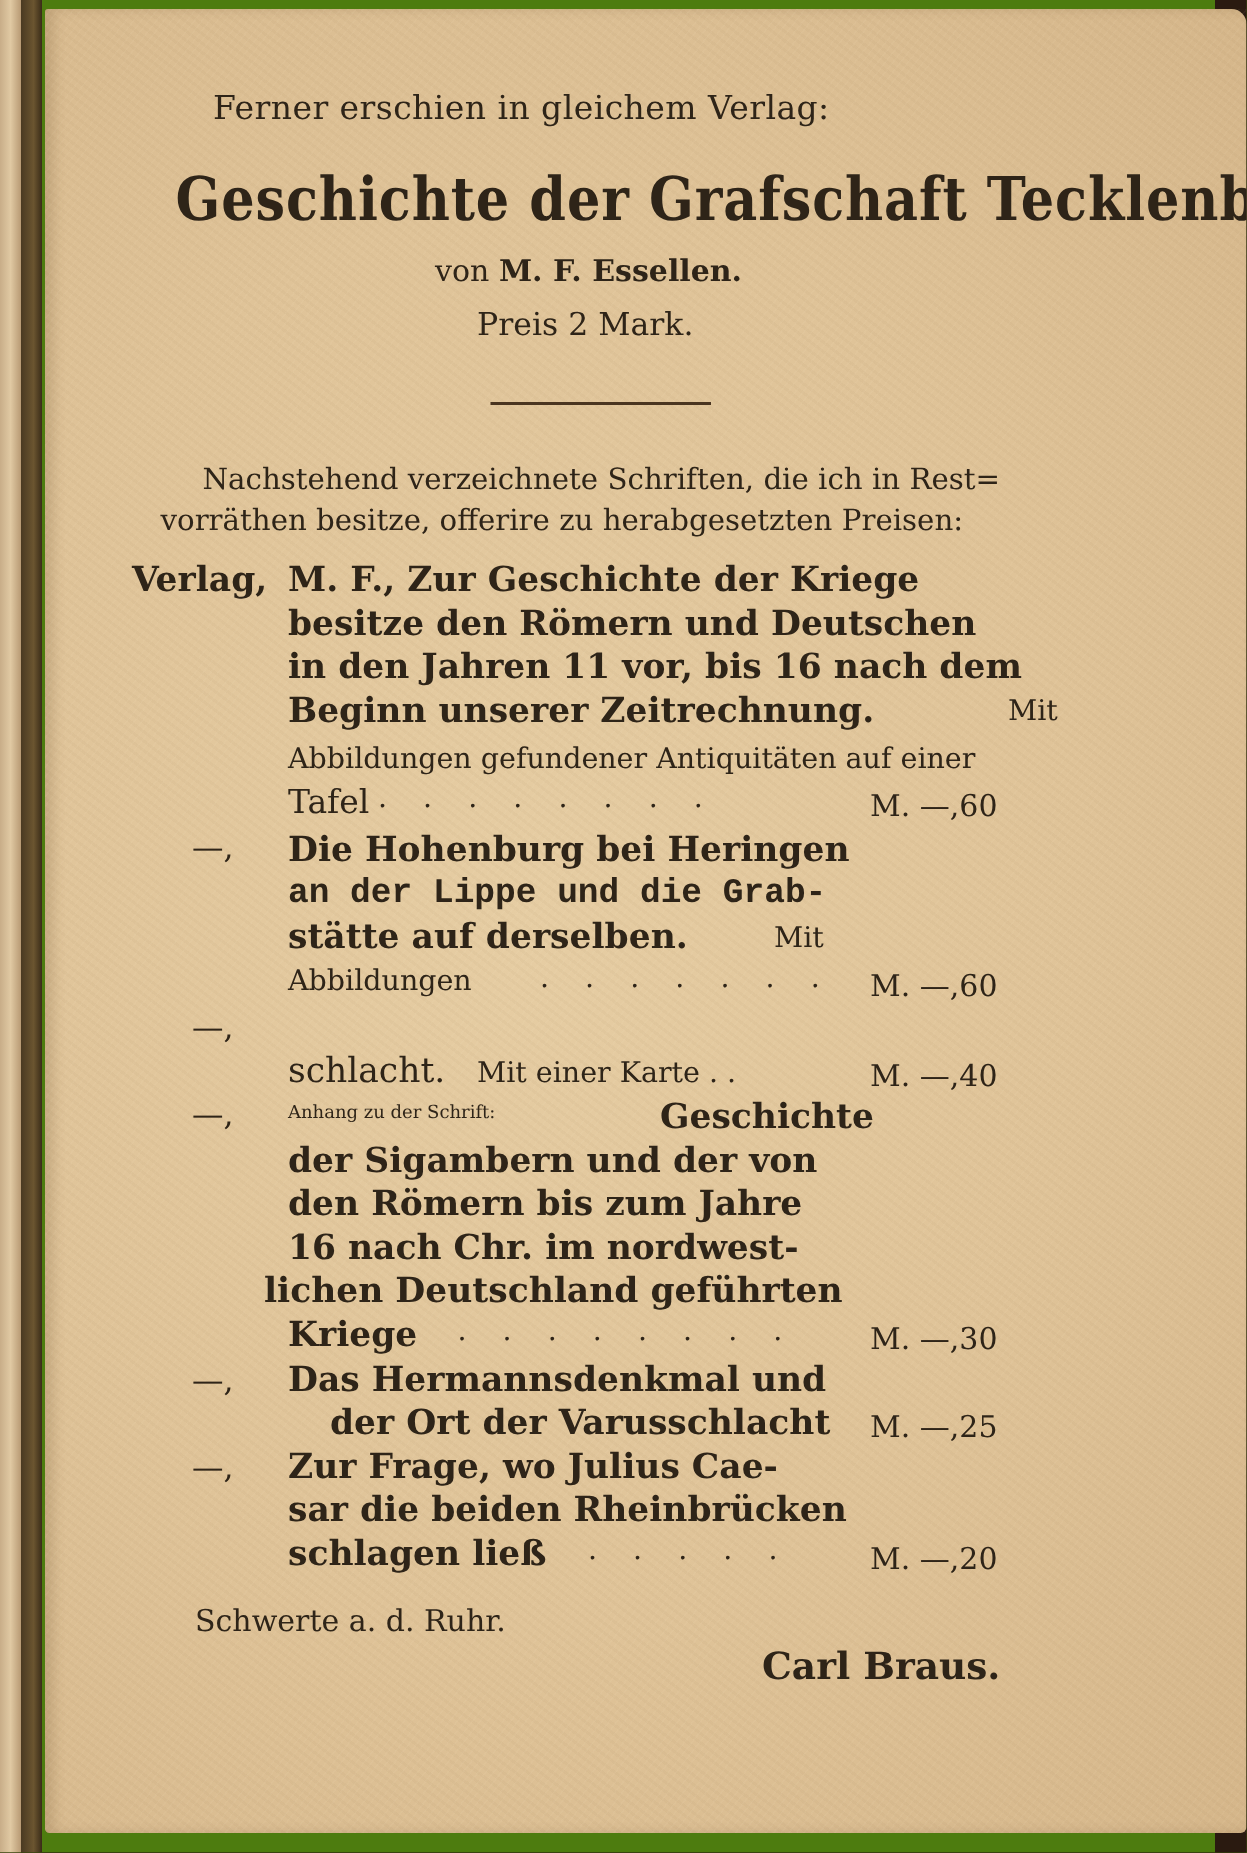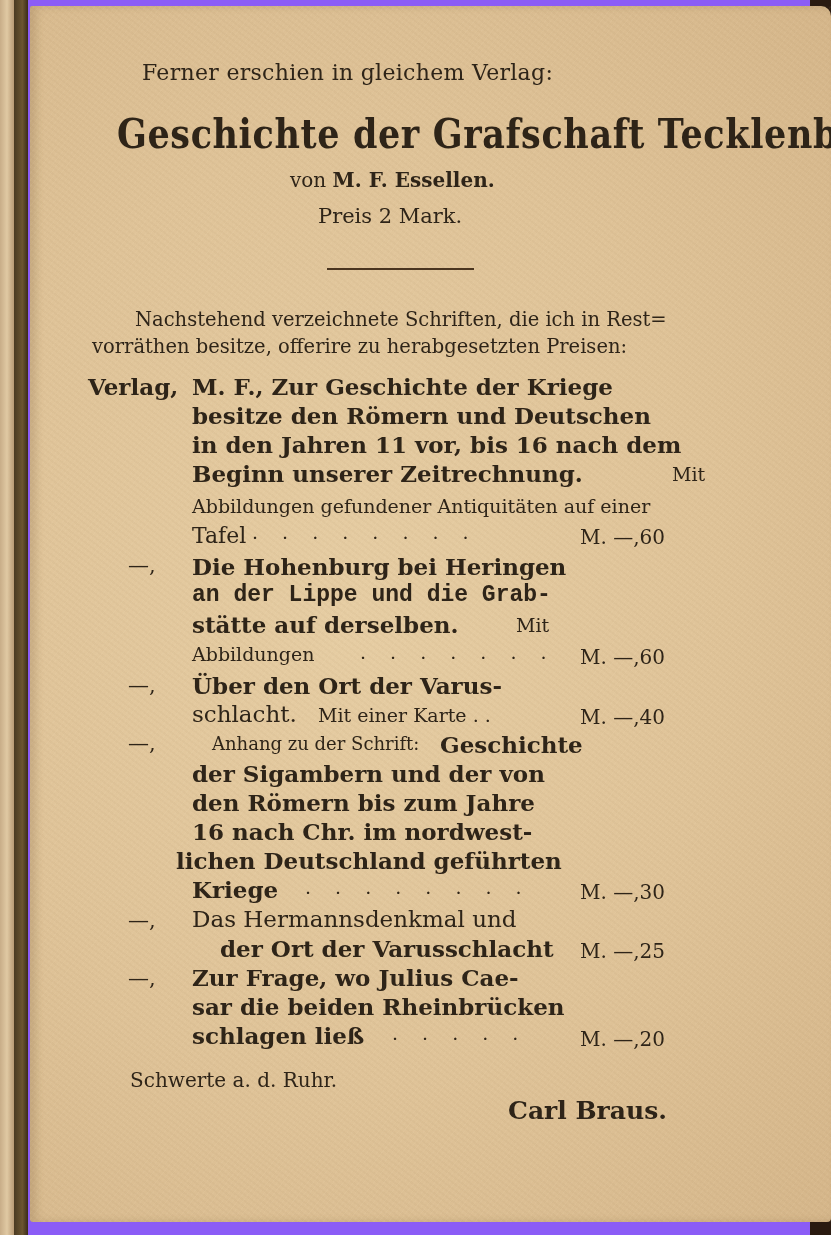--- a/index.html
+++ b/index.html
@@ -1,19 +1,19 @@
 <!DOCTYPE html>
 <html><head>
   <meta charset="utf-8">
   <style>
     * { box-sizing: border-box; margin: 0; padding: 0; }
     html, body { width: 831px; height: 1235px; overflow: hidden; background: #2a1a10; }
     body { position: relative; font-family: "DejaVu Serif", serif; color: #2e2418; }
 
-    .scan { position: absolute; left: 0; top: 0; width: 810px; height: 1235px; background: #8b5cf6; }
+    .scan { position: absolute; left: 0; top: 0; width: 810px; height: 1235px; background: #4d7c0f; }
     .binding-strip { position: absolute; left: 0; top: 0; width: 14px; height: 1235px;
       background: linear-gradient(90deg, #c8ad88 0%, #e0c9a3 50%, #b89a74 100%); }
     .binding-gap { position: absolute; left: 14px; top: 0; width: 14px; height: 1235px;
       background: linear-gradient(90deg, #4a3a22 0%, #6b5530 60%, #3a2c18 100%); }
     .page { position: absolute; left: 30px; top: 6px; width: 801px; height: 1216px;
       background: radial-gradient(ellipse at 40% 50%, #e6cda3 0%, #dfc398 55%, #d5b68a 100%);
       border-radius: 2px 10px 4px 3px;
       box-shadow: inset 6px 0 8px rgba(90,60,30,0.18); }
     .page::after { content: ""; position: absolute; inset: 0;
       background:
@@ -25,21 +25,21 @@
 
     .intro { left: 142px; top: 62px; font-size: 22px; letter-spacing: 0.3px; }
     .title { left: 117px; top: 113px; font-size: 35px; font-weight: bold; letter-spacing: 0.6px; transform: scaleY(1.15); transform-origin: left top; }
     .author-line { left: 290px; top: 170px; font-size: 20px; }
     .author-line b { font-weight: bold; }
     .price-line { left: 318px; top: 206px; font-size: 21px; }
     .rule { position: absolute; left: 327px; top: 268px; width: 147px; height: 2px; background: #4a3520; }
 
     .para { left: 92px; width: 616px; font-size: 19.5px; }
     .p1 { top: 310px; left: 135px; }
-    .p2 { top: 337px; }
+    .p2 { top: 337px; margin-left: 15px; }
 
     .author-name { left: 88px; top: 375px; font-size: 23px; font-weight: bold; }
     .line { left: 192px; width: 516px; font-size: 23px; font-weight: bold; display: flex; justify-content: space-between; }
     .line.light { font-weight: normal; font-size: 19px; }
     .dash { left: 128px; font-size: 21px; }
     .dots { letter-spacing: 9px; }
     .price { position: absolute; left: 580px; font-size: 20px; white-space: nowrap; }
 
     .place { left: 130px; top: 1070px; font-size: 20px; }
     .signature { left: 508px; top: 1098px; font-size: 25px; font-weight: bold; }
@@ -78,38 +78,37 @@
   <div class="t dash" style="top:555px;">—,</div>
   <div class="t" style="left:192px;top:555px;font-size:23px;font-weight:bold;">Die Hohenburg bei Heringen</div>
   <div class="t" style="left:192px;top:584px;font-size:23px;font-weight:bold;font-family:Liberation Mono, monospace;">an der Lippe und die Grab-</div>
   <div class="t" style="left:192px;top:613px;font-size:23px;font-weight:bold;">stätte auf derselben.</div>
   <div class="t" style="left:516px;top:616px;font-size:19px;">Mit</div>
   <div class="t" style="left:192px;top:645px;font-size:19px;">Abbildungen</div>
   <div class="t dots" style="left:360px;top:643px;font-size:19px;">. . . . . . .</div>
   <div class="price" style="top:645px;">M. —,60</div>
 
   <div class="t dash" style="top:675px;">—,</div>
-  <div class="t" style="left:192px;top:674px;font-size:23px;font-weight:bold;">Über den Ort der Varus-</div>
   <div class="t" style="left:192px;top:703px;font-size:23px;font-weight:normal;">schlacht.</div>
   <div class="t" style="left:318px;top:706px;font-size:19px;">Mit einer Karte . .</div>
   <div class="price" style="top:705px;">M. —,40</div>
 
   <div class="t dash" style="top:733px;">—,</div>
-  <div class="t" style="left:192px;top:735px;font-size:18px;margin-left:20px;">Anhang zu der Schrift:</div>
+  <div class="t" style="left:192px;top:735px;font-size:12px;">Anhang zu der Schrift:</div>
   <div class="t" style="left:440px;top:733px;font-size:23px;font-weight:bold;">Geschichte</div>
   <div class="t" style="left:192px;top:762px;font-size:23px;font-weight:bold;">der Sigambern und der von</div>
   <div class="t" style="left:192px;top:791px;font-size:23px;font-weight:bold;">den Römern bis zum Jahre</div>
   <div class="t" style="left:192px;top:820px;font-size:23px;font-weight:bold;">16 nach Chr. im nordwest-</div>
   <div class="t" style="left:176px;top:849px;font-size:23px;font-weight:bold;">lichen Deutschland geführten</div>
   <div class="t" style="left:192px;top:878px;font-size:23px;font-weight:bold;">Kriege</div>
   <div class="t dots" style="left:305px;top:878px;font-size:19px;">. . . . . . . .</div>
   <div class="price" style="top:880px;">M. —,30</div>
 
   <div class="t dash" style="top:910px;">—,</div>
-  <div class="t" style="left:192px;top:908px;font-size:23px;font-weight:normal;">Das Hermannsdenkmal und</div>
+  <div class="t" style="left:192px;top:908px;font-size:23px;font-weight:bold;">Das Hermannsdenkmal und</div>
   <div class="t" style="left:192px;top:937px;font-size:23px;font-weight:bold;margin-left:28px;">der Ort der Varusschlacht</div>
   <div class="price" style="top:939px;">M. —,25</div>
 
   <div class="t dash" style="top:968px;">—,</div>
   <div class="t" style="left:192px;top:966px;font-size:23px;font-weight:bold;">Zur Frage, wo Julius Cae-</div>
   <div class="t" style="left:192px;top:995px;font-size:23px;font-weight:bold;">sar die beiden Rheinbrücken</div>
   <div class="t" style="left:192px;top:1024px;font-size:23px;font-weight:bold;">schlagen ließ</div>
   <div class="t dots" style="left:392px;top:1024px;font-size:19px;">. . . . .</div>
   <div class="price" style="top:1027px;">M. —,20</div>
 

